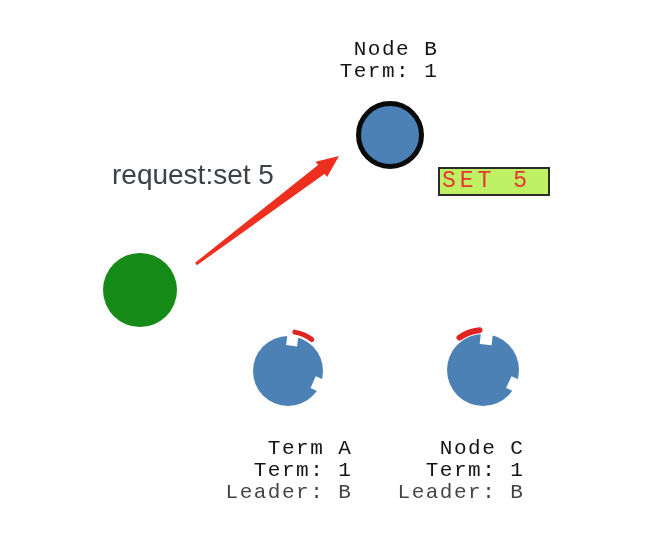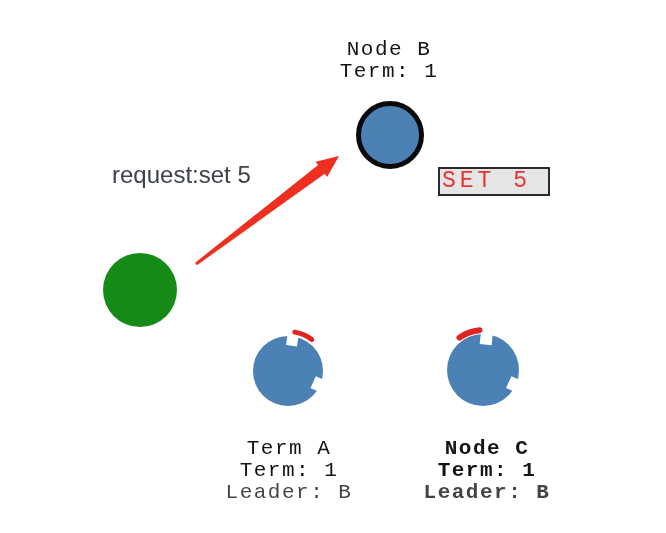--- a/index.html
+++ b/index.html
@@ -4,50 +4,50 @@
 <style>
   html,body { margin:0; padding:0; background:#fff; }
   .stage {
     position:relative; width:666px; height:533px; background:#ffffff;
     overflow:hidden; font-family:"Liberation Sans", sans-serif;
   }
   .mono { font-family:"Liberation Mono","DejaVu Sans Mono",monospace; }
 
   .node-label {
     position:absolute; transform:translateX(-50%);
-    text-align:center; font-size:21px; line-height:22px;
+    text-align:right; font-size:21px; line-height:22px;
     letter-spacing:1.5px; color:#141414; white-space:nowrap;
   }
   .node-label .line { display:block; }
   .node-label .leader-line { opacity:0.8; clip-path: inset(0 0 18% 0); }
 
   #node-b-label { left:389px; top:39px; }
   #node-a-label { left:289px; top:438px; }
-  #node-c-label { left:487px; top:438px;font-weight:bold; }
+  #node-c-label { left:461px; top:438px; }
 
   #leader-circle {
     position:absolute; left:356px; top:101px;
     width:58px; height:58px; border-radius:50%;
     border:5px solid #0a0a0a;
   }
 
   #client-circle {
     position:absolute; left:103px; top:253px;
     width:74px; height:74px; border-radius:50%;
   }
 
   #request-label {
     position:absolute; left:112px; top:160px;
-    font-size:24px; line-height:30px; white-space:nowrap;
+    font-size:28px; line-height:30px; white-space:nowrap;
   }
 
   #message-box {
     position:absolute; left:438px; top:167px;
     width:106px; height:25px;
-    border:2px solid #2b2b2b; background:#e5e5e5;
+    border:2px solid #2b2b2b; background:#bef264;
     display:flex; align-items:center;
     font-size:23px; letter-spacing:4px; line-height:1;
     padding-left:2px; white-space:nowrap;
   }
 
   svg.abs { position:absolute; pointer-events:none; }
   #arrow-svg { left:0; top:0; }
   #node-a-svg { left:245px; top:328px; }
   #node-c-svg { left:440px; top:327px; }
 

